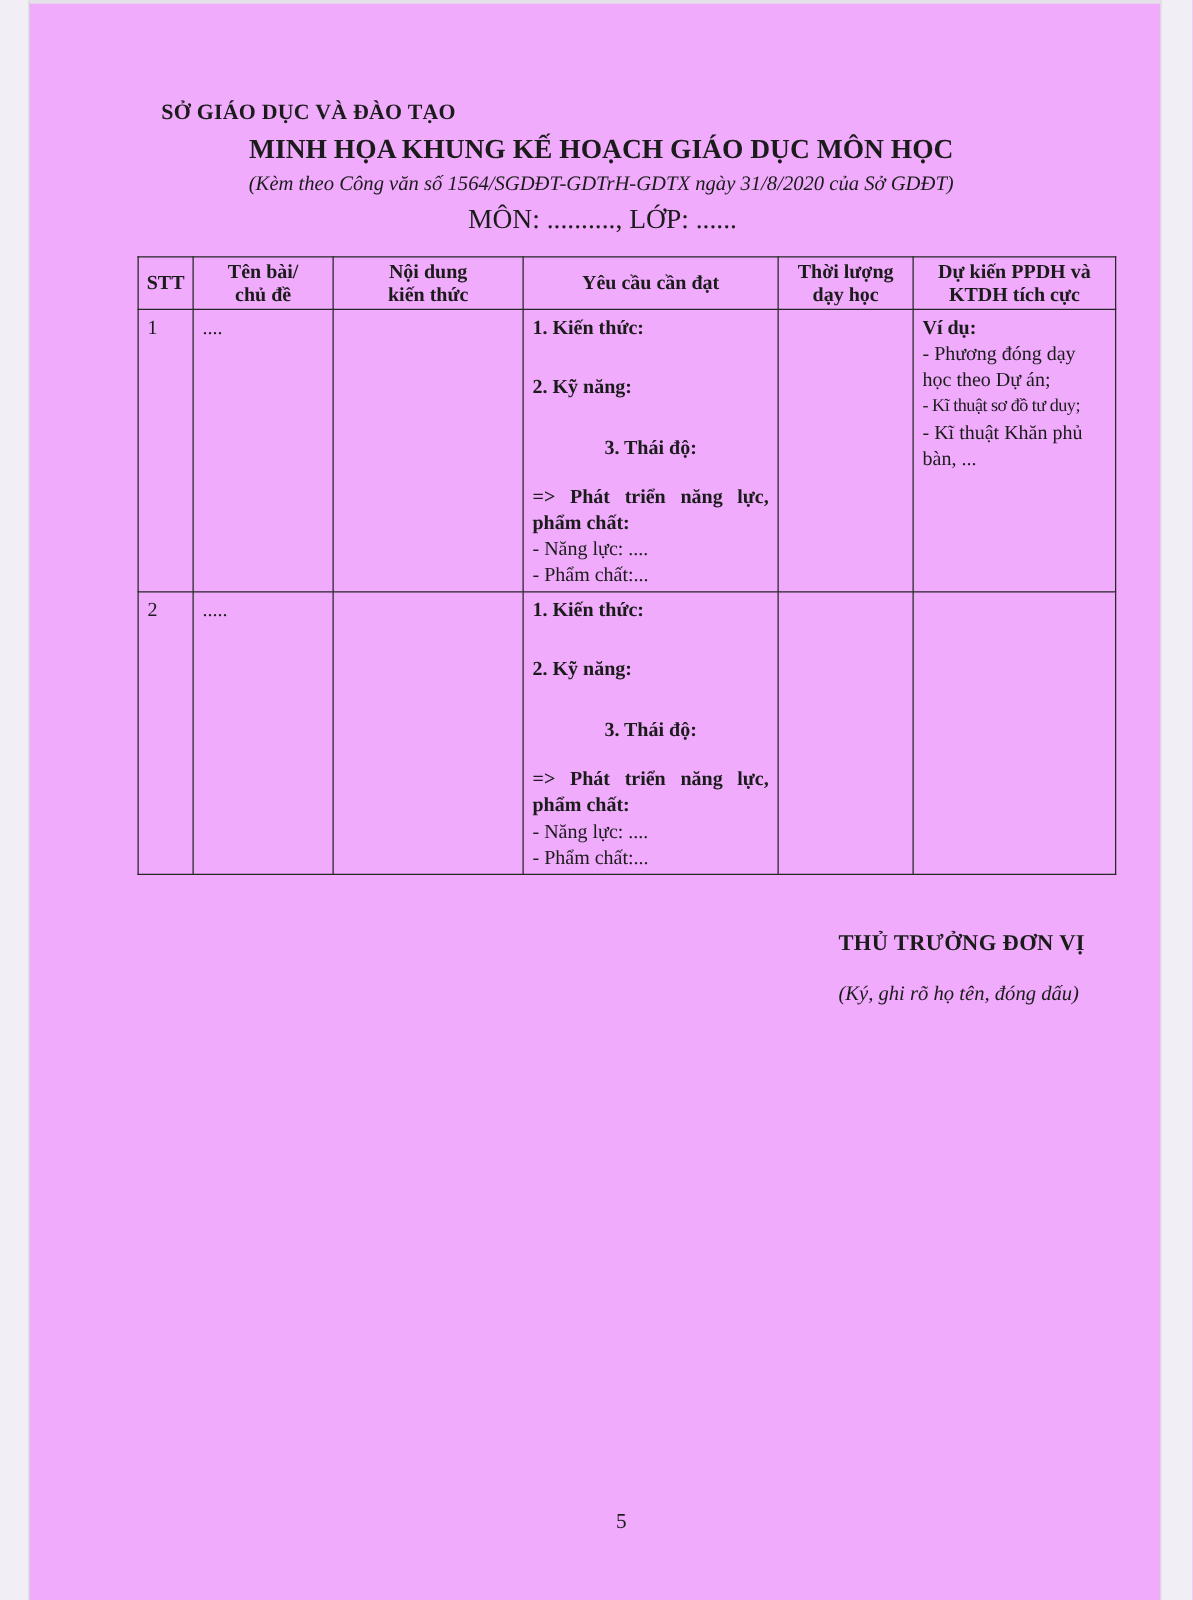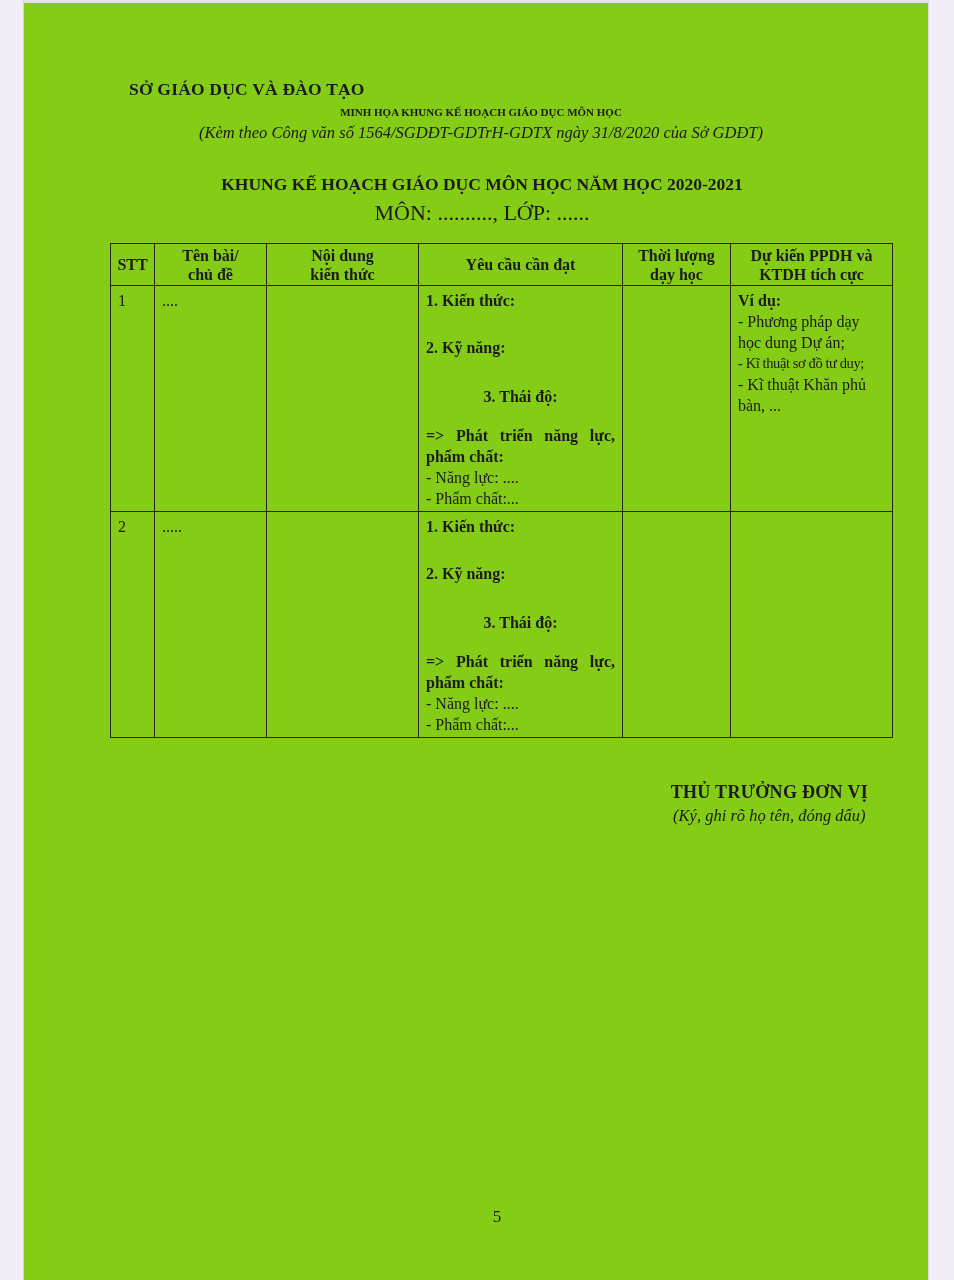--- a/index.html
+++ b/index.html
@@ -8,32 +8,32 @@
     background: #f2eef5;
     font-family: "Liberation Serif", "DejaVu Serif", serif;
     color: #1b1b1b;
     position: relative;
     overflow: hidden;
   }
   .page {
     position: absolute;
     left: 23px; top: 0;
     width: 906px; height: 1280px;
-    background: #84cc16;
+    background: #f0abfc;
     border-top: 3px solid #e4e1e8;
     border-left: 1px solid #d4d0d9;
     border-right: 1px solid #dedae2;
     padding-top: 76px;
   }
   .doc-header { margin-left: 105px; margin-right: 95px; }
   .dept {
     font-size: 17.5px; font-weight: bold; letter-spacing: 0.2px;
   }
   .doc-title {
-    font-size: 11px; font-weight: bold; text-align: center; margin-top: 6px;
+    font-size: 22px; font-weight: bold; text-align: center; margin-top: 6px;
   }
   .doc-subtitle {
     font-size: 16.5px; font-weight: normal; font-style: italic;
     text-align: center; margin-top: 5px;
   }
   .school-line {
     margin-left: 105px; font-size: 17.5px; font-weight: bold; margin-top: 21px;
   }
   .center-block { margin-left: 67px; width: 782px; text-align: center; }
   .plan-title { font-size: 17.5px; font-weight: bold; margin-top: 31px; }
@@ -77,24 +77,24 @@
   .req-plain { font-weight: normal; }
   .methods-title { font-weight: bold; }
   .method-item { }
   .condensed { font-size: 14.5px; letter-spacing: -0.4px; }
 
   .signature {
     margin-top: 44px;
     margin-left: auto;
     margin-right: 60px;
     width: max-content;
-    text-align: center;
+    text-align: left;
   }
   .signature-title { font-size: 18px; font-weight: bold; letter-spacing: 0.3px; }
-  .signature-note { font-size: 16.5px; font-style: italic; margin-top: 3px; }
+  .signature-note { font-size: 16.5px; font-style: italic; margin-top: 20px; }
 
   .page-number {
     position: absolute;
     top: 1204px; left: 0;
     width: 100%;
     text-align: center;
     padding-left: 42px;
     font-size: 17px;
   }
 </style>
@@ -104,21 +104,20 @@
 <div class="page">
 
   <div class="doc-header">
     <div class="dept">SỞ GIÁO DỤC VÀ ĐÀO TẠO</div>
     <div class="doc-title">MINH HỌA KHUNG KẾ HOẠCH GIÁO DỤC MÔN HỌC</div>
     <div class="doc-subtitle">(Kèm theo Công văn số 1564/SGDĐT-GDTrH-GDTX ngày 31/8/2020 của Sở GDĐT)</div>
   </div>
 
 
   <div class="center-block">
-    <div class="plan-title">KHUNG KẾ HOẠCH GIÁO DỤC MÔN HỌC NĂM HỌC 2020-2021</div>
     <div class="subject-line">MÔN: .........., LỚP: ......</div>
   </div>
 
   <table class="plan">
     <colgroup>
       <col class="c1">
         <col class="c2">
         <col class="c3">
         <col class="c4">
         <col class="c5">
@@ -147,21 +146,21 @@
           <p class="req-item mb-a">1. Kiến thức:</p>
           <p class="req-item mb-b">2. Kỹ năng:</p>
           <p class="req-item mb-c">3. Thái độ:</p>
           <p class="req-dev">=&gt; Phát triển năng lực, phẩm chất:</p>
           <p class="req-plain">- Năng lực: ....</p>
           <p class="req-plain">- Phẩm chất:...</p>
         </td>
         <td></td>
         <td>
           <p class="methods-title">Ví dụ:</p>
-          <p class="method-item">- Phương pháp dạy học dung Dự án;</p>
+          <p class="method-item">- Phương đóng dạy học theo Dự án;</p>
           <p class="method-item condensed">- Kĩ thuật sơ đồ tư duy;</p>
           <p class="method-item">- Kĩ thuật Khăn phủ bàn, ...</p>
         </td>
       </tr>
       <tr class="row-2">
         <td class="stt-cell">2</td>
         <td>.....</td>
         <td></td>
         <td>
           <p class="req-item mb-a">1. Kiến thức:</p>

